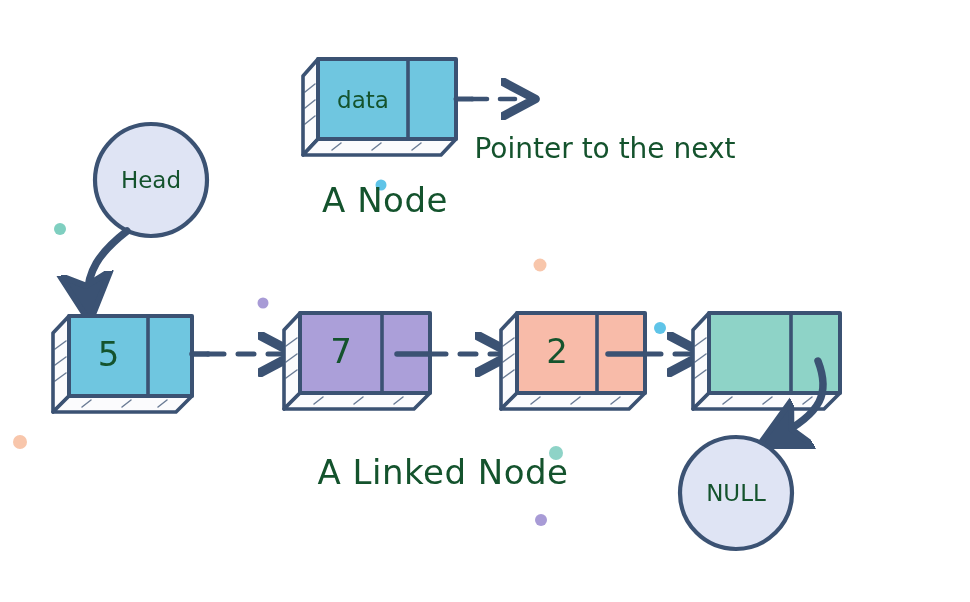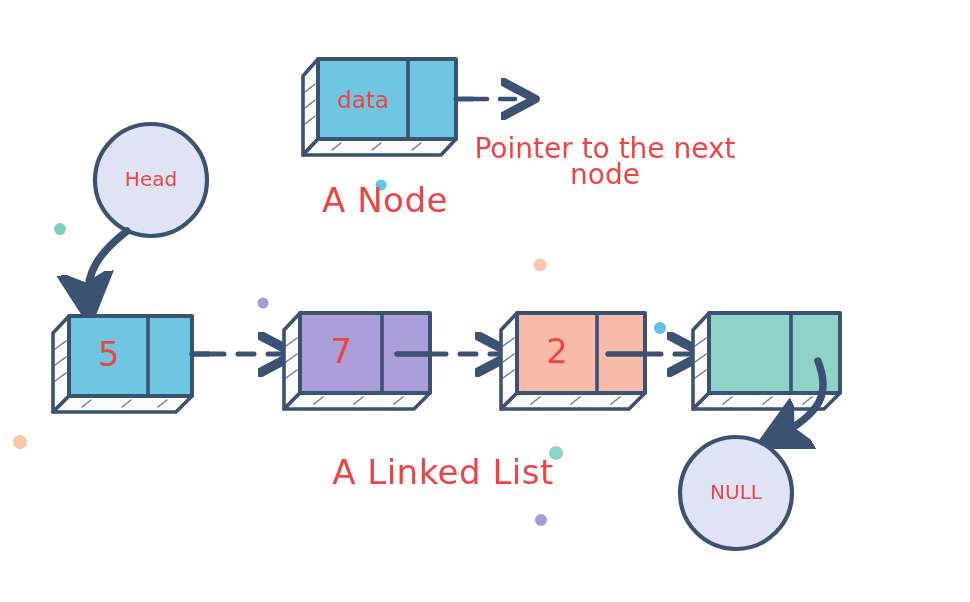--- a/index.html
+++ b/index.html
@@ -18,37 +18,37 @@
     width: 970px;
     height: 602px;
     background: #ffffff;
   }
   #scene {
     position: absolute;
     inset: 0;
   }
   .lbl {
     position: absolute;
-    color: #ef4444;
+    color: #14532d;
     font-family: "DejaVu Sans", sans-serif;
     white-space: pre;
     pointer-events: none;
   }
   .caption {
     font-size: 34px;
     letter-spacing: 0.5px;
     text-align: center;
   }
   .note {
     font-size: 28px;
     text-align: center;
     line-height: 1.22;
   }
   .circle-text {
-    font-size: 20px;
+    font-size: 23px;
     text-align: center;
   }
   .node-val {
     font-size: 34px;
     text-align: center;
   }
   .node-val.small {
     font-size: 23px;
   }
 </style>
@@ -155,25 +155,24 @@
       <circle cx="736" cy="493" r="56" fill="#dfe4f4" stroke="#3b5273" stroke-width="4.2"></circle>
     </g>
 
   </svg>
 
   <div class="lbl circle-text" style="left:95px; top:167px; width:112px;">Head</div>
 
   <div class="lbl node-val small" style="left:318px; top:87px; width:90px;">data</div>
 
   <div class="lbl note" style="left:460px; top:132px; width:290px;">Pointer to the next</div>
-  <div class="lbl note" style="left:460px; top:158px; width:290px;">node</div>
 
   <div class="lbl caption" style="left:285px; top:180px; width:200px;">A Node</div>
 
   <div class="lbl node-val" style="left:69px; top:334px; width:79px;">5</div>
   <div class="lbl node-val" style="left:300px; top:331px; width:82px;">7</div>
   <div class="lbl node-val" style="left:517px; top:331px; width:80px;">2</div>
 
-  <div class="lbl caption" style="left:293px; top:452px; width:300px;">A Linked List</div>
+  <div class="lbl caption" style="left:293px; top:452px; width:300px;">A Linked Node</div>
 
   <div class="lbl circle-text" style="left:680px; top:480px; width:112px;">NULL</div>
 
 </div>
 
 </body></html>

